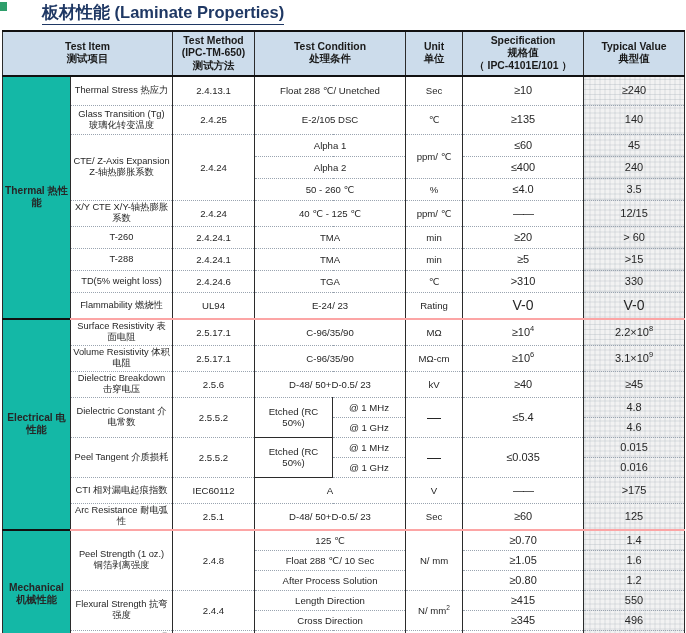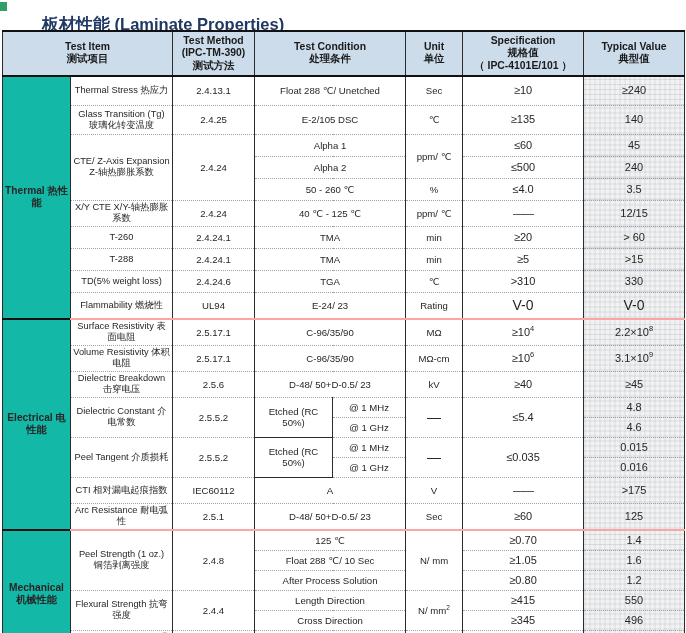--- a/index.html
+++ b/index.html
@@ -9,21 +9,21 @@
     font-family:"Liberation Sans","DejaVu Sans",sans-serif;
     color:#1a1a1a;
     overflow:hidden;
   }
   .corner-mark{
     position:absolute;left:0;top:2px;width:7px;height:9px;
     background:#2e9e6b;
   }
   .page{position:relative;width:686px;height:633px;}
   .title-wrap{
-    position:absolute;left:42px;top:14px;
+    position:absolute;left:42px;top:2px;
   }
   .title{
     font-size:16.5px;font-weight:bold;color:#1f3864;
     letter-spacing:0px;white-space:nowrap;
     border-bottom:1.6px solid #1f3864;
     padding-bottom:1px;display:inline-block;
     line-height:20px;
   }
   .title .zh{font-size:17px;}
   table.spec{
@@ -112,21 +112,21 @@
     </colgroup>
 
     <thead>
       <tr>
         <th colspan="2" class="no-left">
           <span class="l2">Test Item</span>
           <span class="l2">测试项目</span>
         </th>
         <th>
           <span class="l2">Test Method</span>
-          <span class="l2">(IPC-TM-390)</span>
+          <span class="l2">(IPC-TM-650)</span>
           <span class="l2">测试方法</span>
         </th>
         <th colspan="2">
           <span class="l2">Test Condition</span>
           <span class="l2">处理条件</span>
         </th>
         <th>
           <span class="l2">Unit</span>
           <span class="l2">单位</span>
         </th>
@@ -178,21 +178,21 @@
           <span class="l2">Z-轴热膨胀系数</span>
         </td>
         <td class="method" rowspan="3">2.4.24</td>
         <td class="cond" colspan="2" style="height:21px">Alpha 1</td>
         <td class="unit" rowspan="2">ppm/ ℃</td>
         <td class="spec-c">≤60</td>
         <td class="val">45</td>
       </tr>
       <tr>
         <td class="cond" colspan="2" style="height:21px">Alpha 2</td>
-        <td class="spec-c">≤500</td>
+        <td class="spec-c">≤400</td>
         <td class="val">240</td>
       </tr>
       <tr>
         <td class="cond" colspan="2" style="height:21px">50 - 260 ℃</td>
         <td class="unit">%</td>
         <td class="spec-c">≤4.0</td>
         <td class="val">3.5</td>
       </tr>
 
       <tr>

